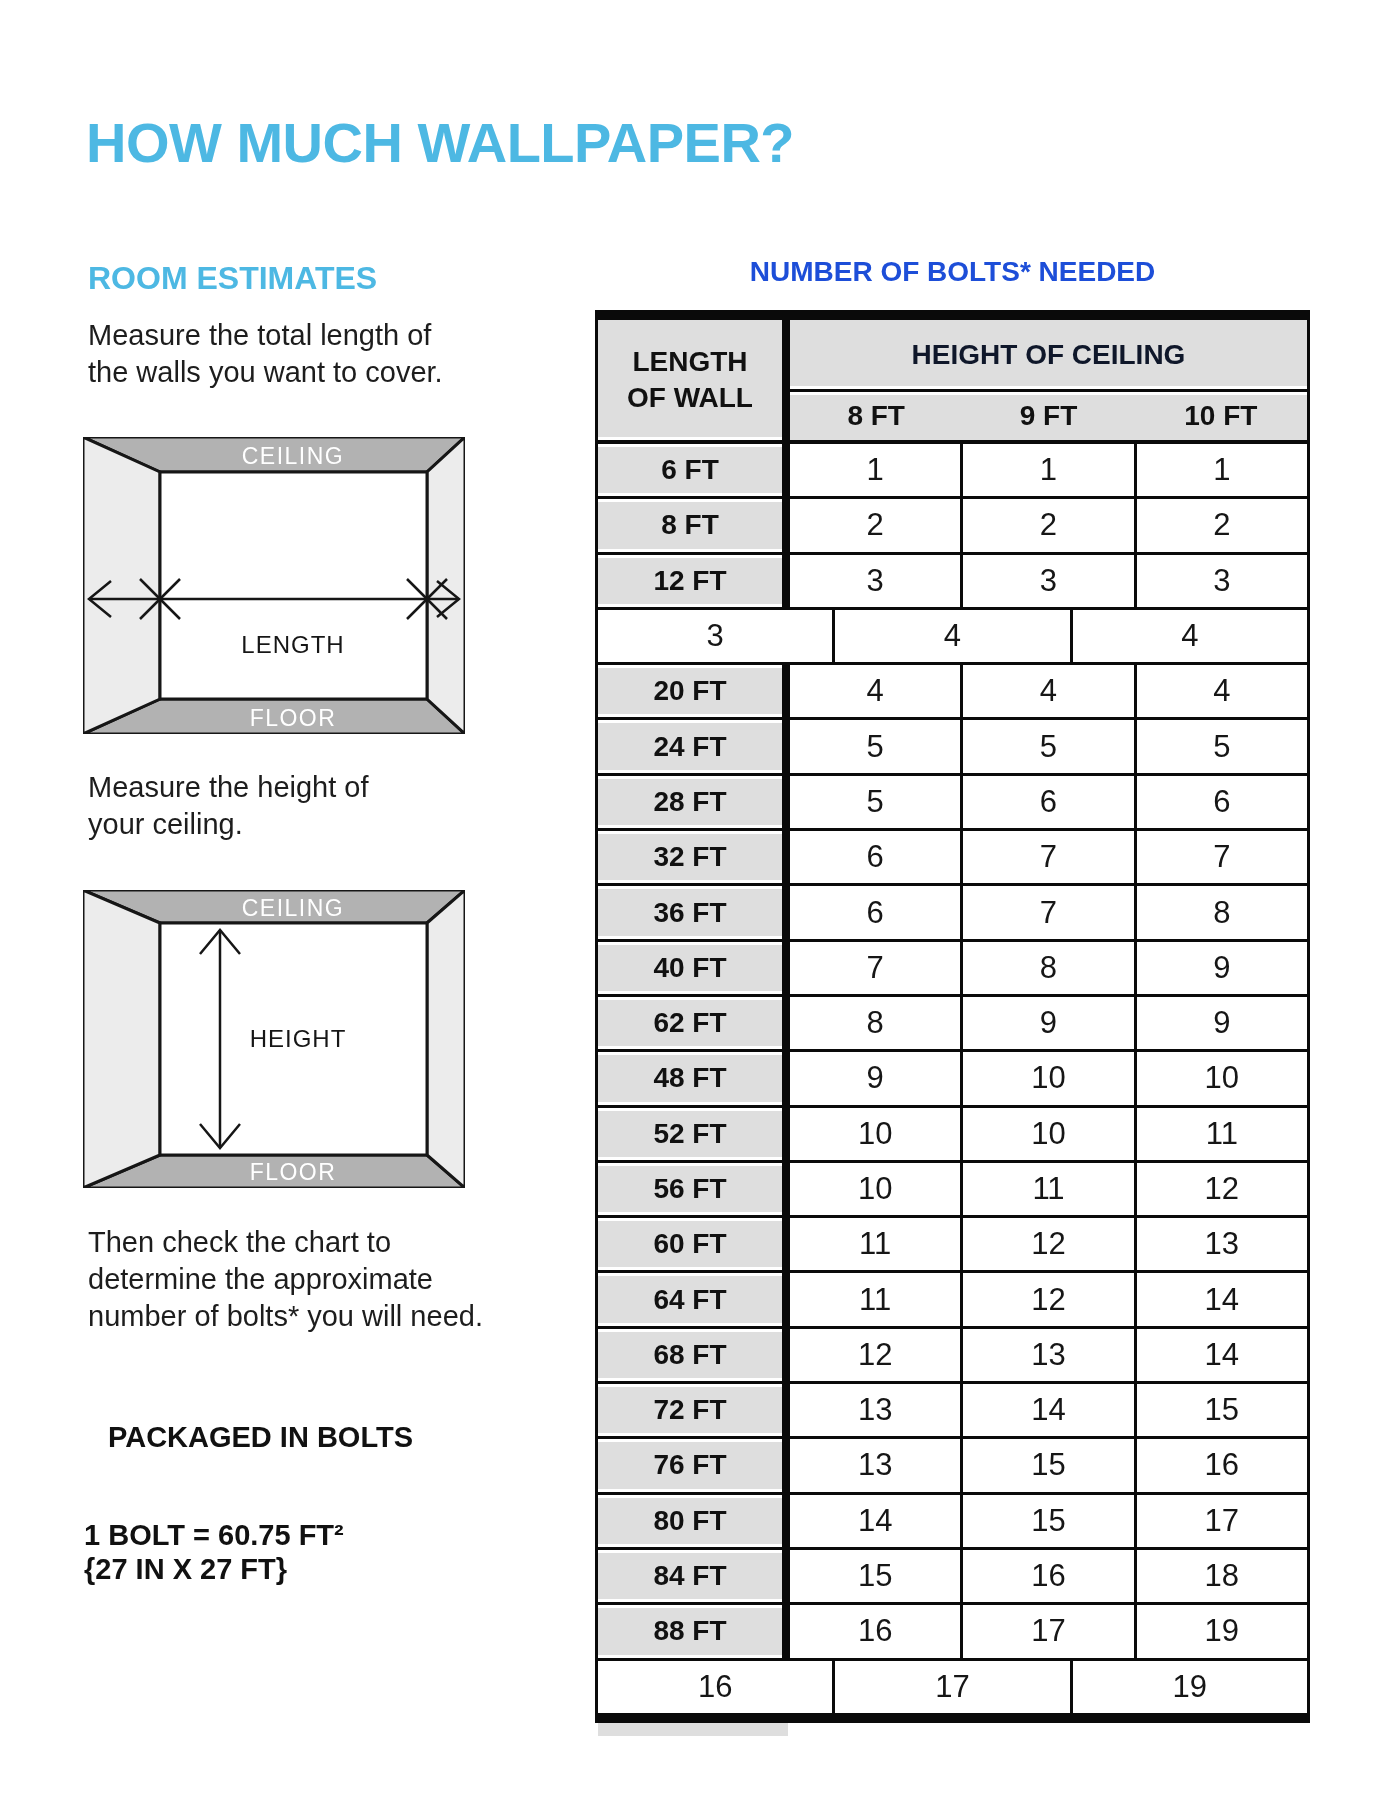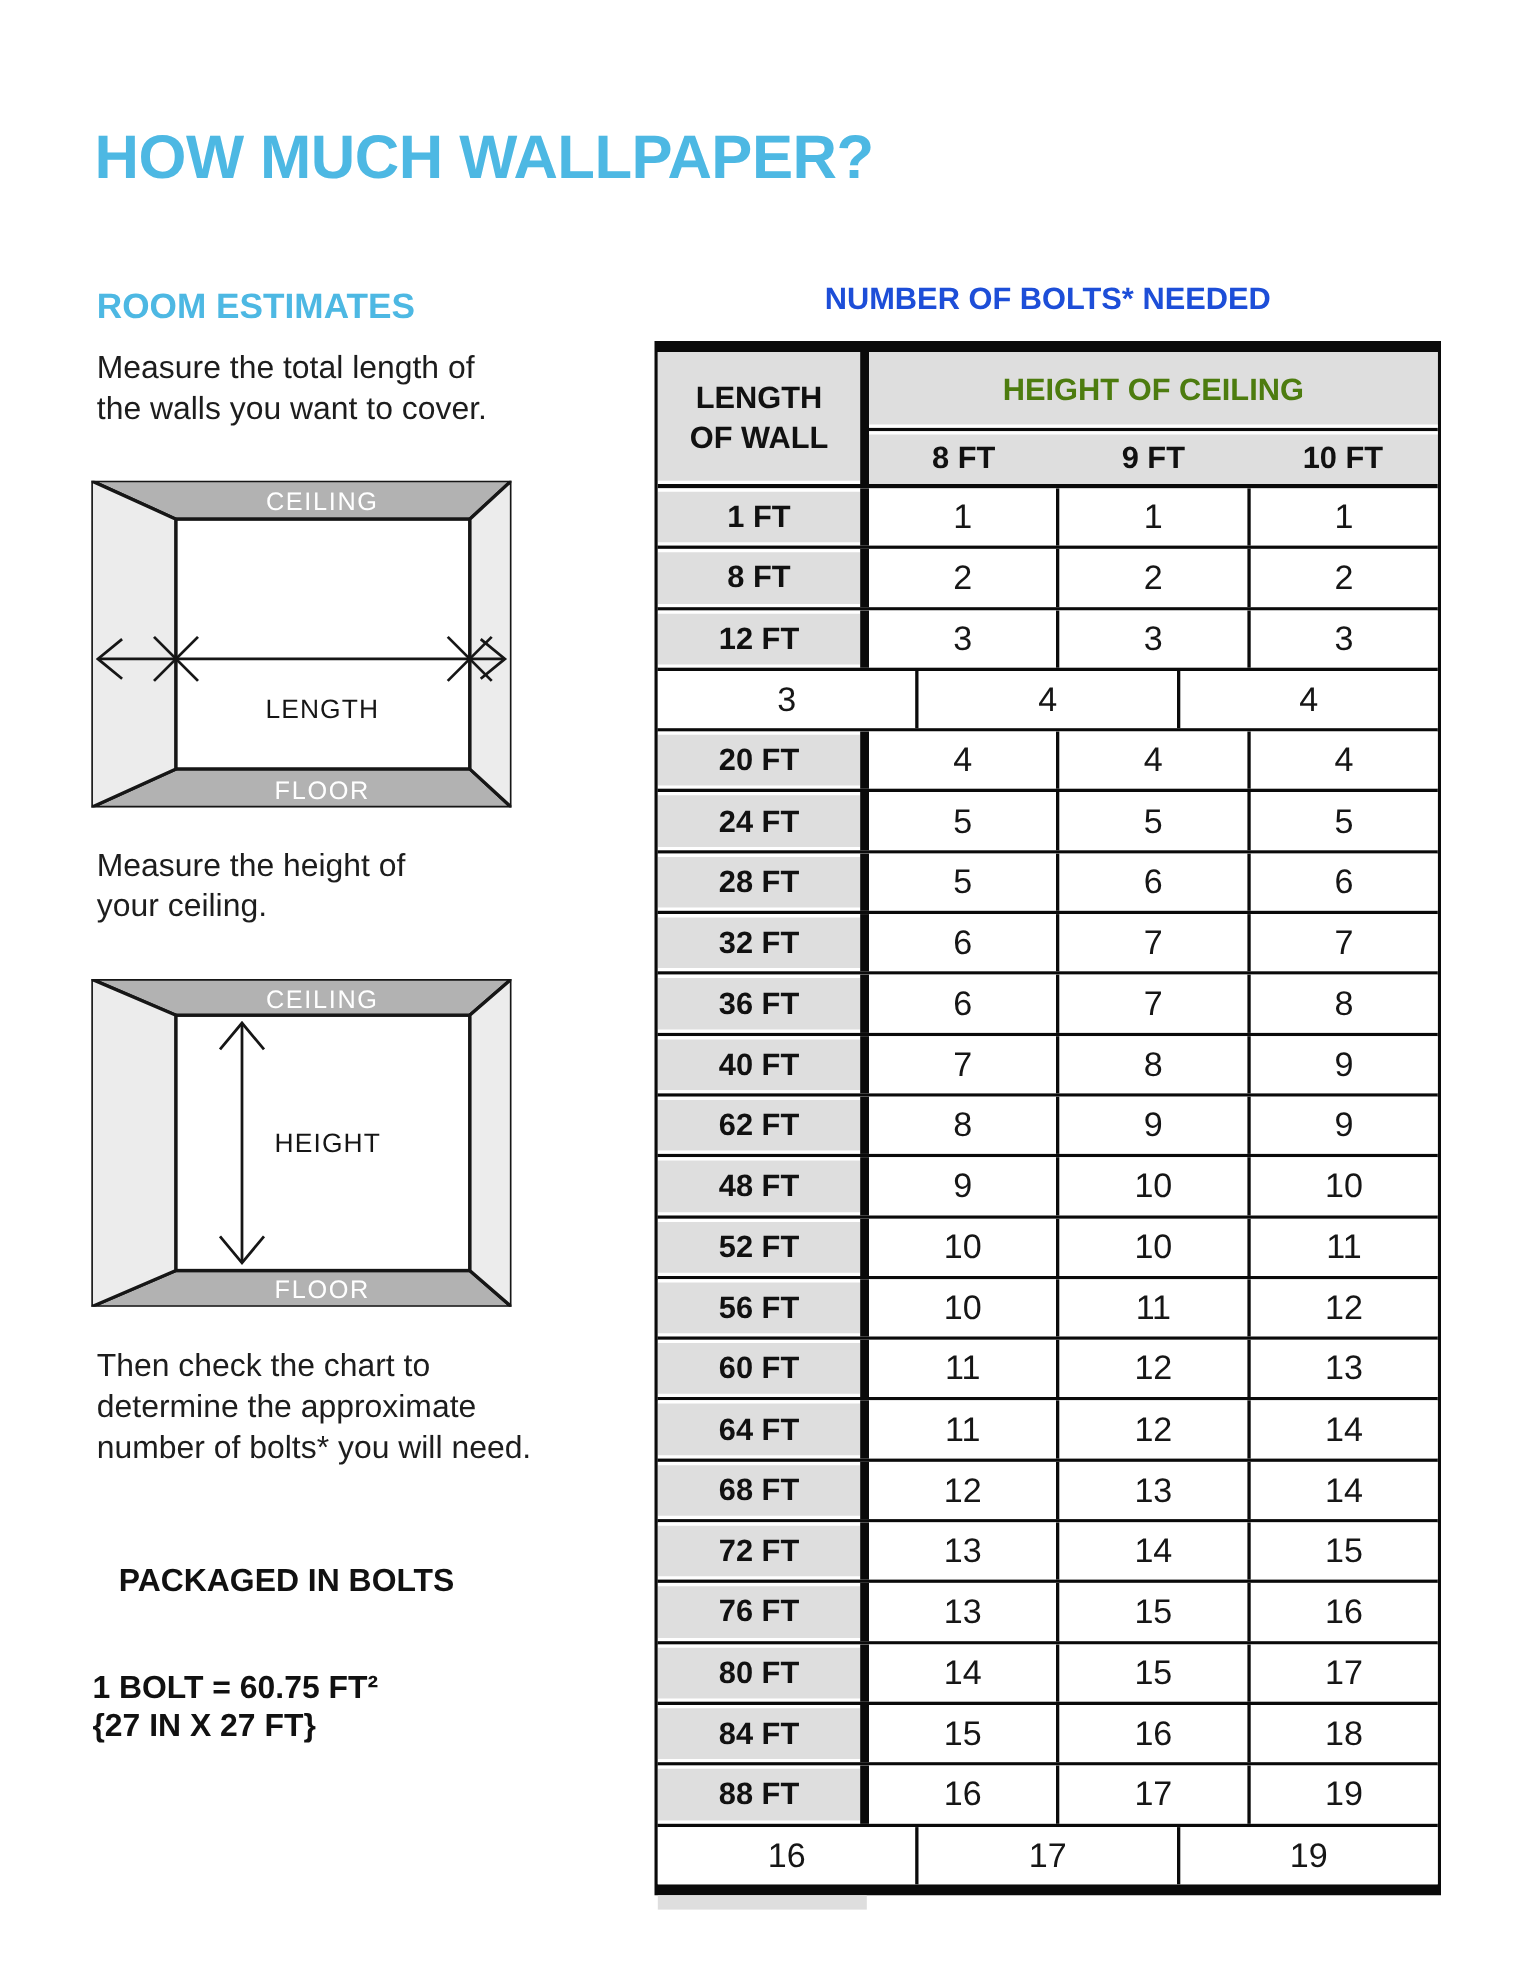--- a/index.html
+++ b/index.html
@@ -38,21 +38,21 @@
   .corner{
     width:192px;box-sizing:border-box;border-right:8px solid #0a0a0a;
     display:flex;align-items:center;justify-content:center;text-align:center;
     font-size:28px;font-weight:bold;line-height:36px;white-space:pre-line;color:#111;
     box-shadow:inset 0 -3px 0 #fff;
   }
   .head-right{flex:1;display:flex;flex-direction:column;}
   .hoc{
     height:72px;box-sizing:border-box;border-bottom:3px solid #0a0a0a;
     display:flex;align-items:center;justify-content:center;
-    font-size:28px;font-weight:bold;color:#4d7c0f;box-shadow:inset 0 -3px 0 #fff;
+    font-size:28px;font-weight:bold;color:#0f172a;box-shadow:inset 0 -3px 0 #fff;
   }
   .ft-row{flex:1;display:flex;box-shadow:inset 0 3px 0 #fff;}
   .ft-cell{flex:1;display:flex;align-items:center;justify-content:center;font-size:28px;font-weight:bold;color:#111;}
   .tbody{flex:1;display:flex;flex-direction:column;}
   .trow{flex:1;display:flex;box-sizing:border-box;border-top:3px solid #0a0a0a;}
   .tbody > div:first-of-type{border-top:none;}
   .lcell{
     width:192px;box-sizing:border-box;border-right:8px solid #0a0a0a;background:#dedede;
     display:flex;align-items:center;justify-content:center;
     font-size:28px;font-weight:bold;color:#111;
@@ -138,21 +138,21 @@
       <div class="ft-row">
         <div class="ft-cell">8 FT</div>
         <div class="ft-cell">9 FT</div>
         <div class="ft-cell">10 FT</div>
       </div>
     </div>
   </div>
   <div class="tbody">
 
       <div class="trow">
-        <div class="lcell">1 FT</div>
+        <div class="lcell">6 FT</div>
         <div class="dcell">1</div>
         <div class="dcell">1</div>
         <div class="dcell">1</div>
       </div>
 
       <div class="trow">
         <div class="lcell">8 FT</div>
         <div class="dcell">2</div>
         <div class="dcell">2</div>
         <div class="dcell">2</div>

